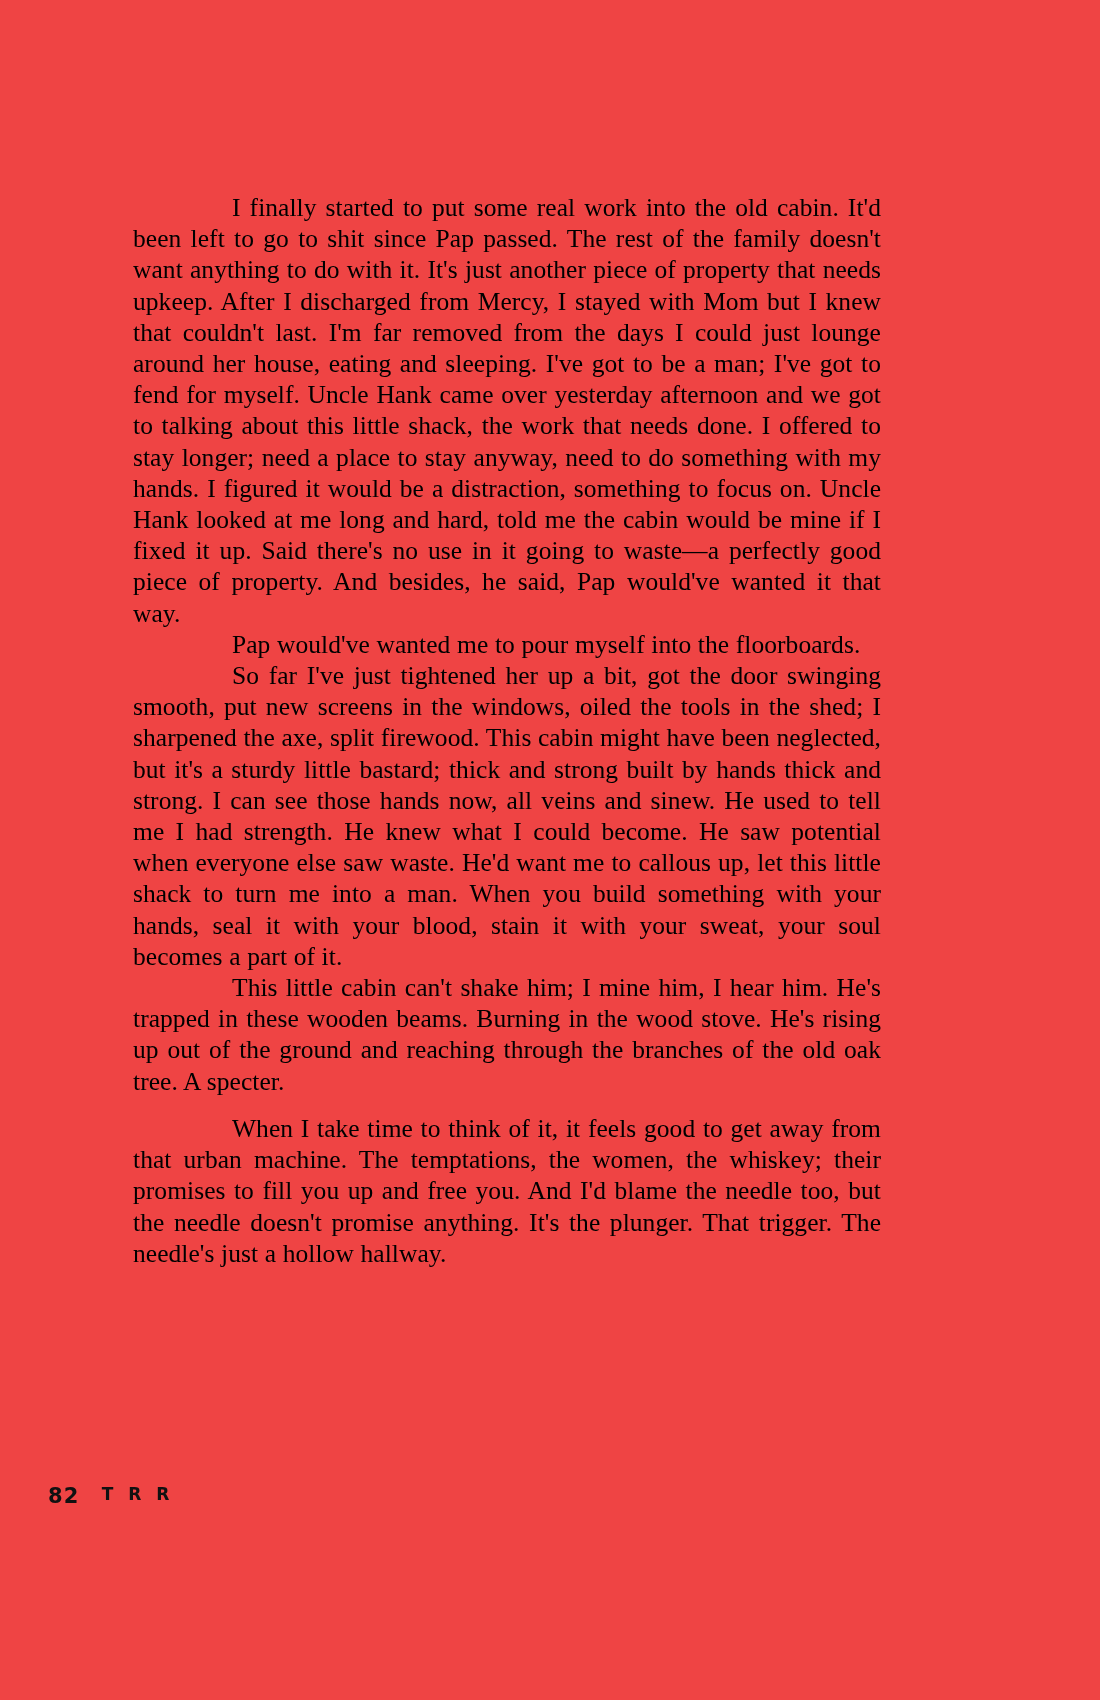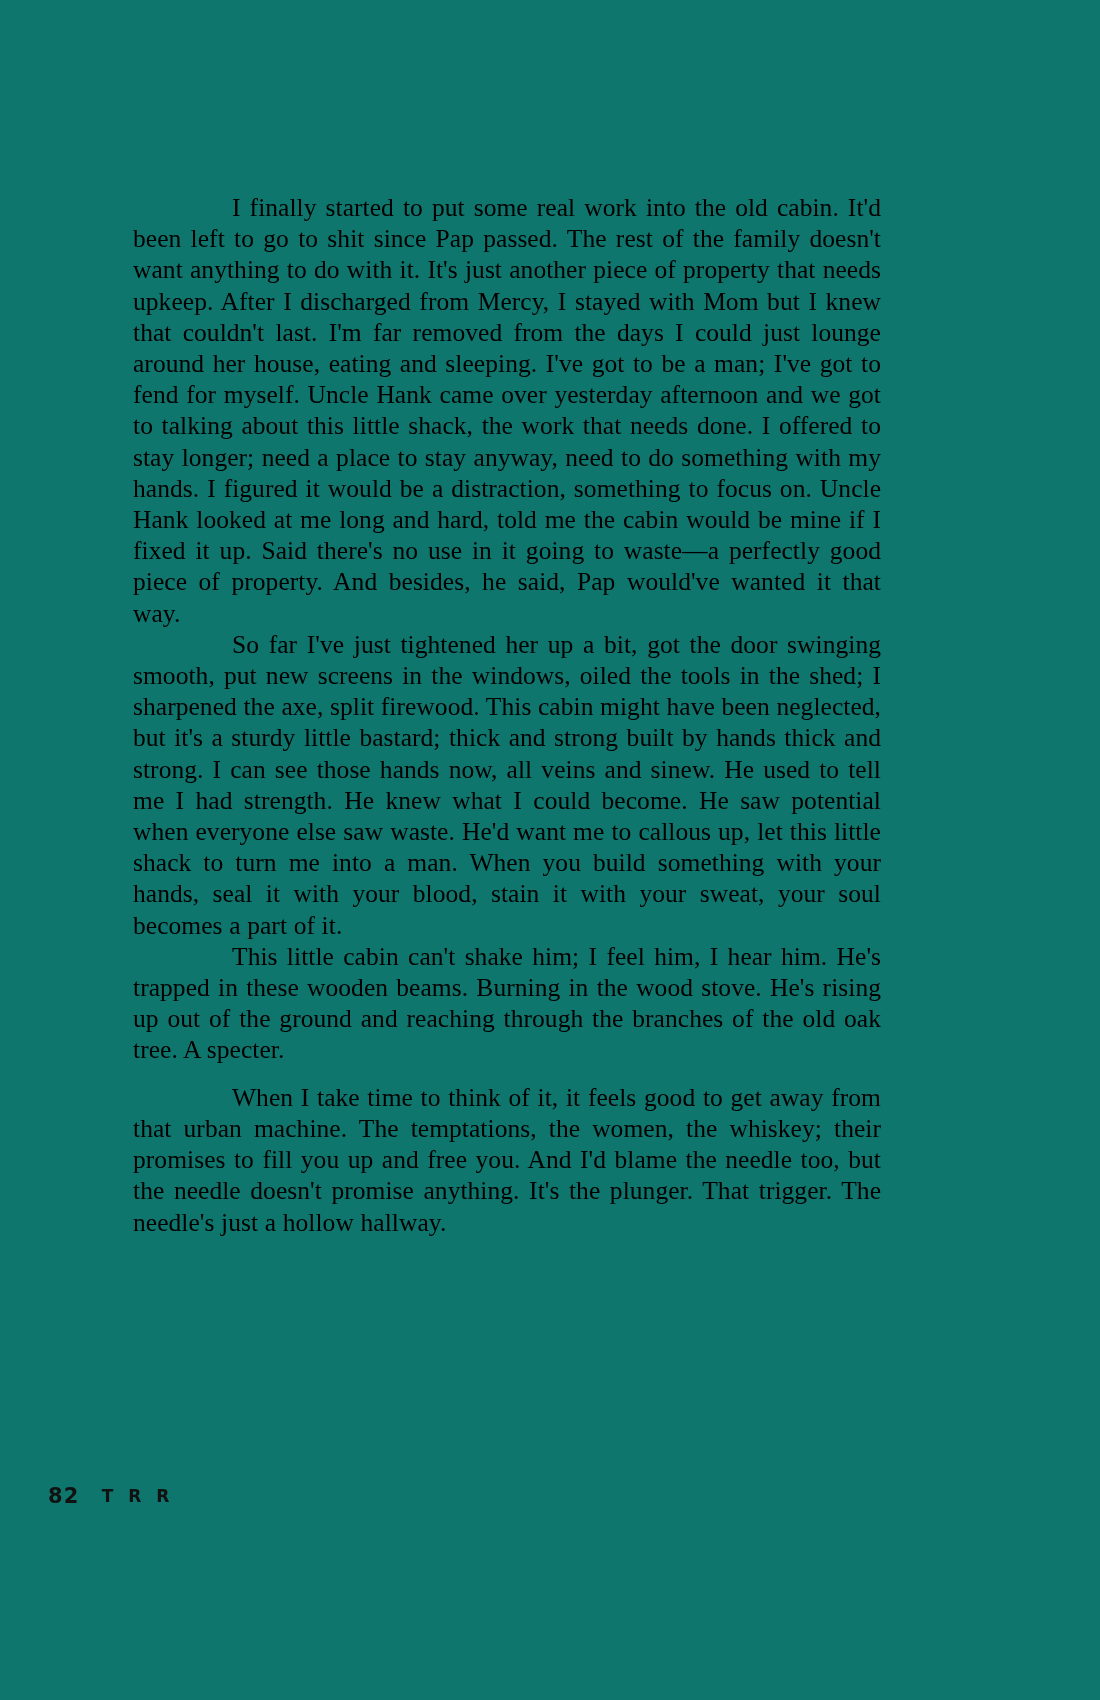--- a/index.html
+++ b/index.html
@@ -12,21 +12,21 @@
     height: 1700px;
     position: relative;
     font-family: "Liberation Serif", "DejaVu Serif", serif;
     color: #000000;
     overflow: hidden;
   }
 
   .page {
     position: absolute;
     inset: 0;
-    background: #0f766e;
+    background: #ef4444;
     padding-left: 42px;
   }
 
   .text-column {
     position: absolute;
     left: 133px;
     top: 192px;
     width: 748px;
   }
 
@@ -46,21 +46,21 @@
   
   p.para.section-break {
     margin-top: 16px;
   }
 
   .footer {
     position: absolute;
     left: 48px;
     top: 1484px;
     display: flex;
-    align-items: center;
+    align-items: flex-start;
     gap: 22px;
   }
 
   .folio {
     font-family: "DejaVu Sans", "Liberation Sans", sans-serif;
     font-size: 21px;
     font-weight: 700;
     letter-spacing: 1.2px;
     color: #111111;
   }
@@ -73,22 +73,23 @@
     color: #111111;
   }
 </style>
 </head>
 <body>
 
 <div class="page">
 
   <div class="text-column">
     <p class="para">I finally started to put some real work into the old cabin. It'd been left to go to shit since Pap passed. The rest of the family doesn't want anything to do with it. It's just another piece of property that needs upkeep. After I discharged from Mercy, I stayed with Mom but I knew that couldn't last. I'm far removed from the days I could just lounge around her house, eating and sleeping. I've got to be a man; I've got to fend for myself. Uncle Hank came over yesterday afternoon and we got to talking about this little shack, the work that needs done. I offered to stay longer; need a place to stay anyway, need to do something with my hands. I figured it would be a distraction, something to focus on. Uncle Hank looked at me long and hard, told me the cabin would be mine if I fixed it up. Said there's no use in it going to waste—a perfectly good piece of property. And besides, he said, Pap would've wanted it that way.</p>
+    <p class="para">Pap would've wanted me to pour myself into the floorboards.</p>
     <p class="para">So far I've just tightened her up a bit, got the door swinging smooth, put new screens in the windows, oiled the tools in the shed; I sharpened the axe, split firewood. This cabin might have been neglected, but it's a sturdy little bastard; thick and strong built by hands thick and strong. I can see those hands now, all veins and sinew. He used to tell me I had strength. He knew what I could become. He saw potential when everyone else saw waste. He'd want me to callous up, let this little shack to turn me into a man. When you build something with your hands, seal it with your blood, stain it with your sweat, your soul becomes a part of it.</p>
-    <p class="para">This little cabin can't shake him; I feel him, I hear him. He's trapped in these wooden beams. Burning in the wood stove. He's rising up out of the ground and reaching through the branches of the old oak tree. A specter.</p>
+    <p class="para">This little cabin can't shake him; I mine him, I hear him. He's trapped in these wooden beams. Burning in the wood stove. He's rising up out of the ground and reaching through the branches of the old oak tree. A specter.</p>
     <p class="para section-break">When I take time to think of it, it feels good to get away from that urban machine. The temptations, the women, the whiskey; their promises to fill you up and free you. And I'd blame the needle too, but the needle doesn't promise anything. It's the plunger. That trigger. The needle's just a hollow hallway.</p>
   </div>
 
   <div class="footer">
     <span class="folio">82</span>
     <span class="running-head">T R R</span>
   </div>
 
 </div>
 

